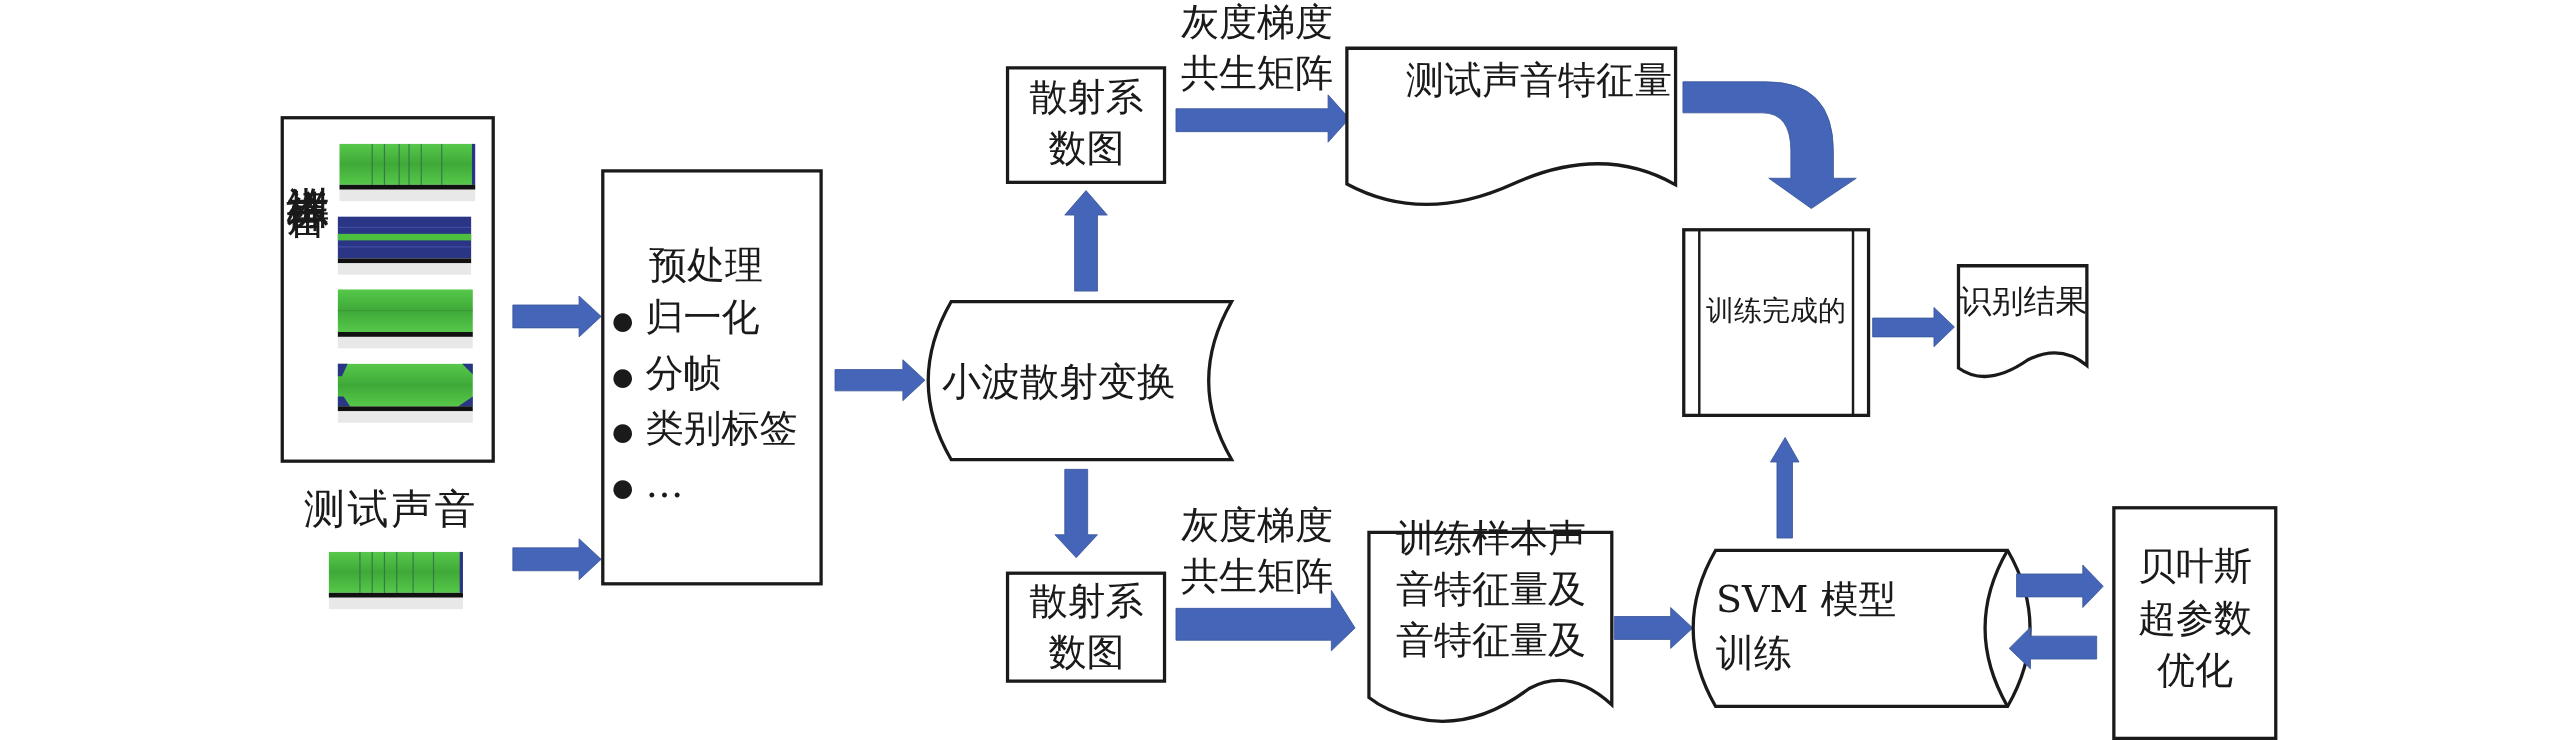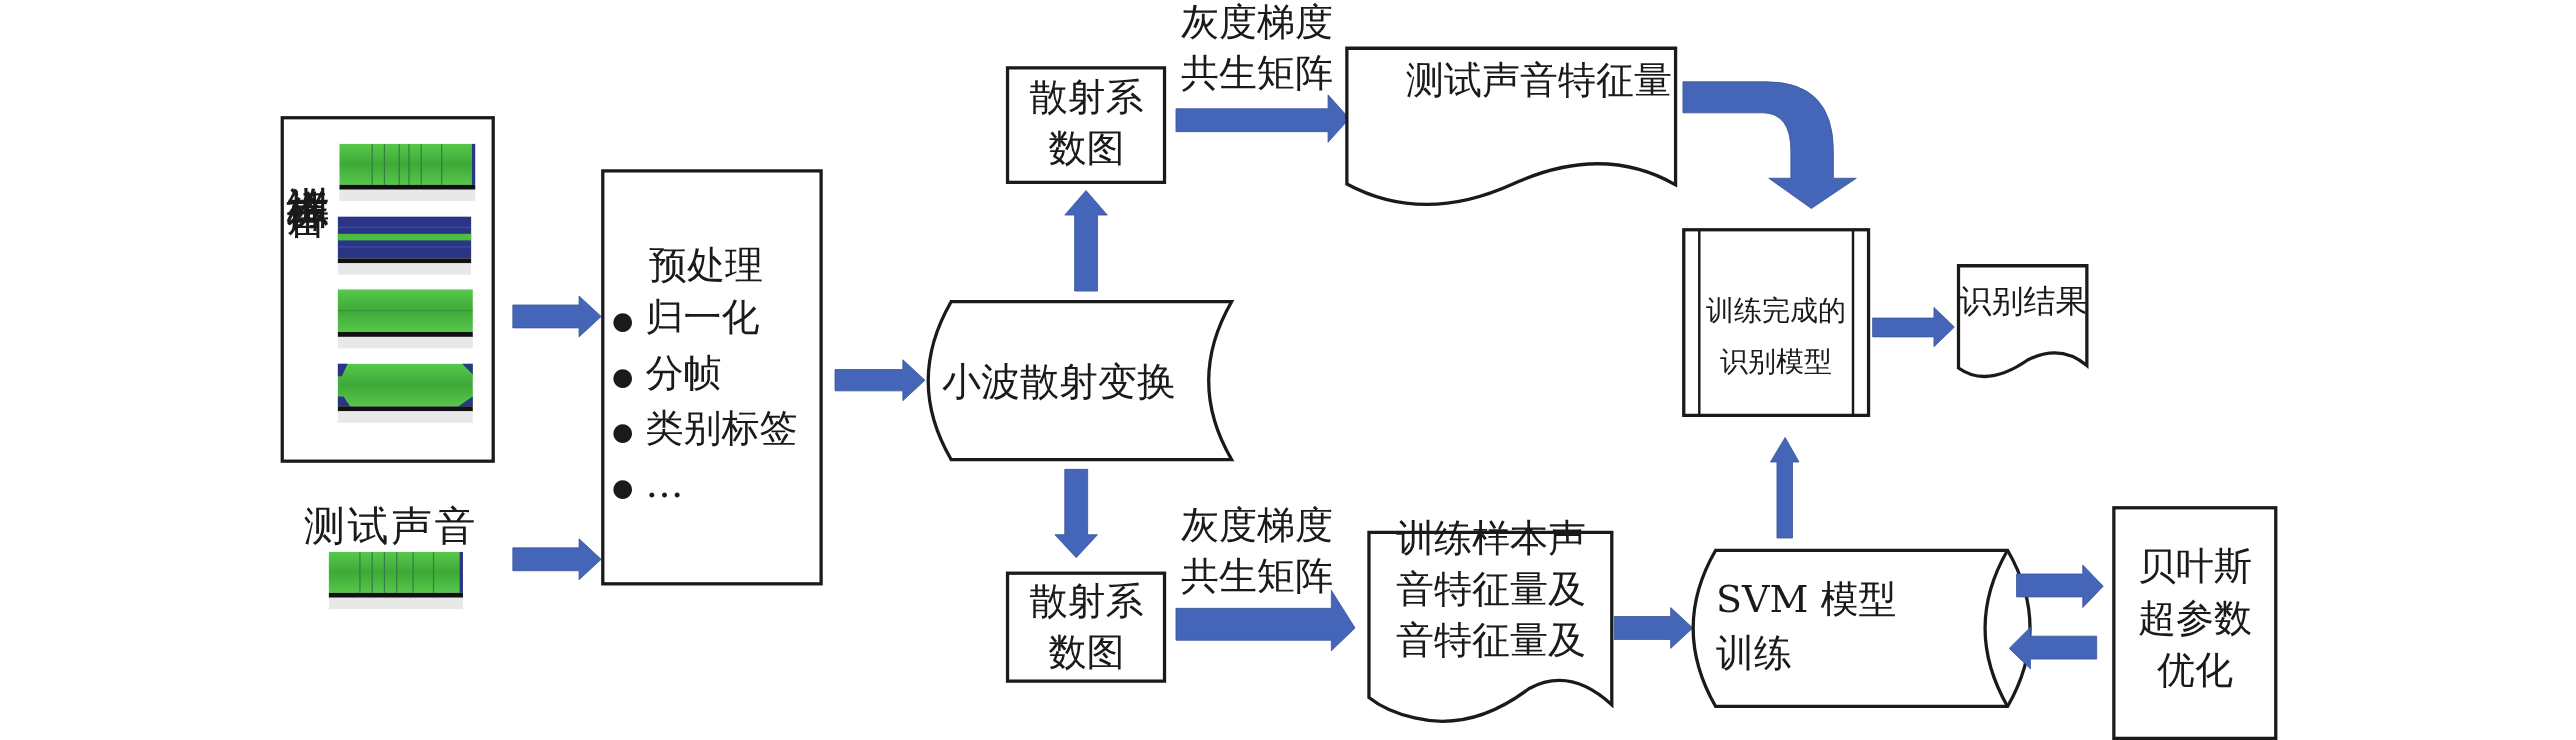--- a/index.html
+++ b/index.html
@@ -126,21 +126,21 @@
   <path d="M2173 658 L2173 565 L2165 565 L2183 535 L2200 565 L2192 565 L2192 658 Z" fill="#4566b8" stroke="#3a5598" stroke-width="1"></path>
 
   <path d="M2466 702 L2547 702 L2547 691 L2572 717 L2547 743 L2547 730 L2466 730 Z" fill="#4566b8" stroke="#3a5598" stroke-width="1"></path>
   <path d="M2564 778 L2483 778 L2483 767 L2457 793 L2483 818 L2483 806 L2564 806 Z" fill="#4566b8" stroke="#3a5598" stroke-width="1"></path>
 
   <rect x="2585" y="621" width="198" height="282" fill="#fff" stroke="#1a1a1a" stroke-width="4"></rect>
 </svg>
 
 <div class="txt vert" style="left:286px; top:152px;">训练样本声音</div>
 
-<div class="txt" style="left:304px; top:501px; font-size:41px; letter-spacing:2.5px;">测试声音</div>
+<div class="txt" style="left:304px; top:484px; font-size:41px; letter-spacing:2.5px;">测试声音</div>
 
 <div style="position:absolute; left:612px; top:239px; font-size:38px; line-height:52px;">
   <div style="padding-left:4.9px;margin-left:32px;">预处理</div>
   <div><span style="font-size:24.5px; vertical-align:middle;">●</span> <span>归一化</span></div>
   <div><span style="font-size:24.5px; vertical-align:middle;">●</span> <span>分帧</span></div>
   <div><span style="font-size:24.5px; vertical-align:middle;">●</span> <span>类别标签</span></div>
   <div><span style="font-size:24.5px; vertical-align:middle;">●</span> <span>…</span></div>
 </div>
 
 <div class="txt center" style="left:916px; top:356px; width:286px; font-size:39px;">小波散射变换</div>
@@ -168,21 +168,20 @@
 </div>
 
 <div class="txt center" style="left:1369px; top:513px; width:244px; font-size:38px; line-height:51px;">
   <div>训练样本声</div>
   <div>音特征量及</div>
   <div>音特征量及</div>
 </div>
 
 <div class="txt center" style="left:1699px; top:273px; width:154px; font-size:28px; line-height:51px;margin-top:12px;">
   <div>训练完成的</div>
-  <div>识别模型</div>
 </div>
 
 <div class="txt center" style="left:1959px; top:276px; width:129px; font-size:32px;">识别结果</div>
 
 <div class="txt" style="left:1716px; top:572px; font-size:38px; line-height:54px;">
   <div>SVM 模型</div>
   <div>训练</div>
 </div>
 
 <div class="txt center" style="left:2114px; top:540px; width:162px; font-size:38px; line-height:52px;">

